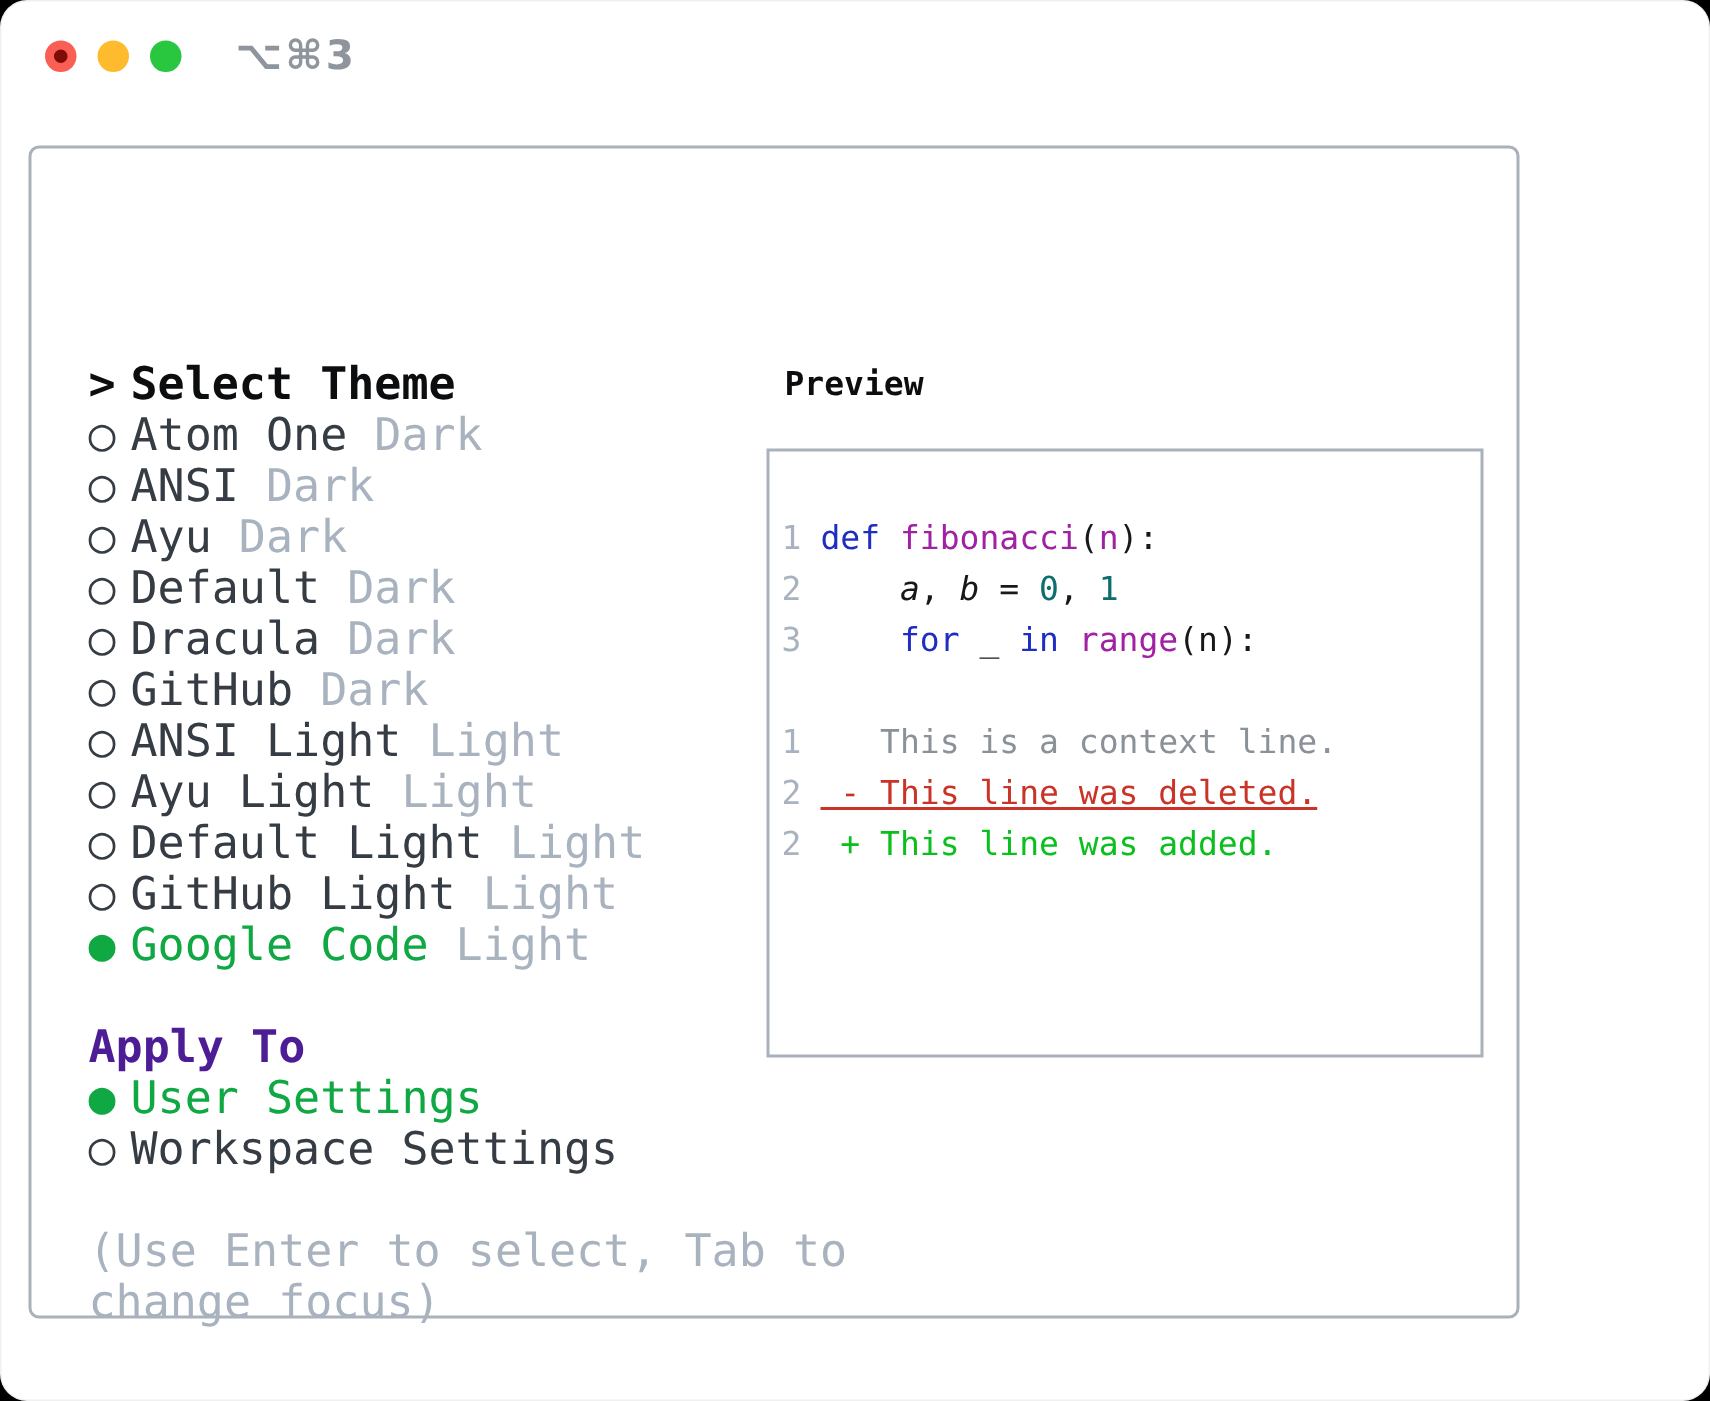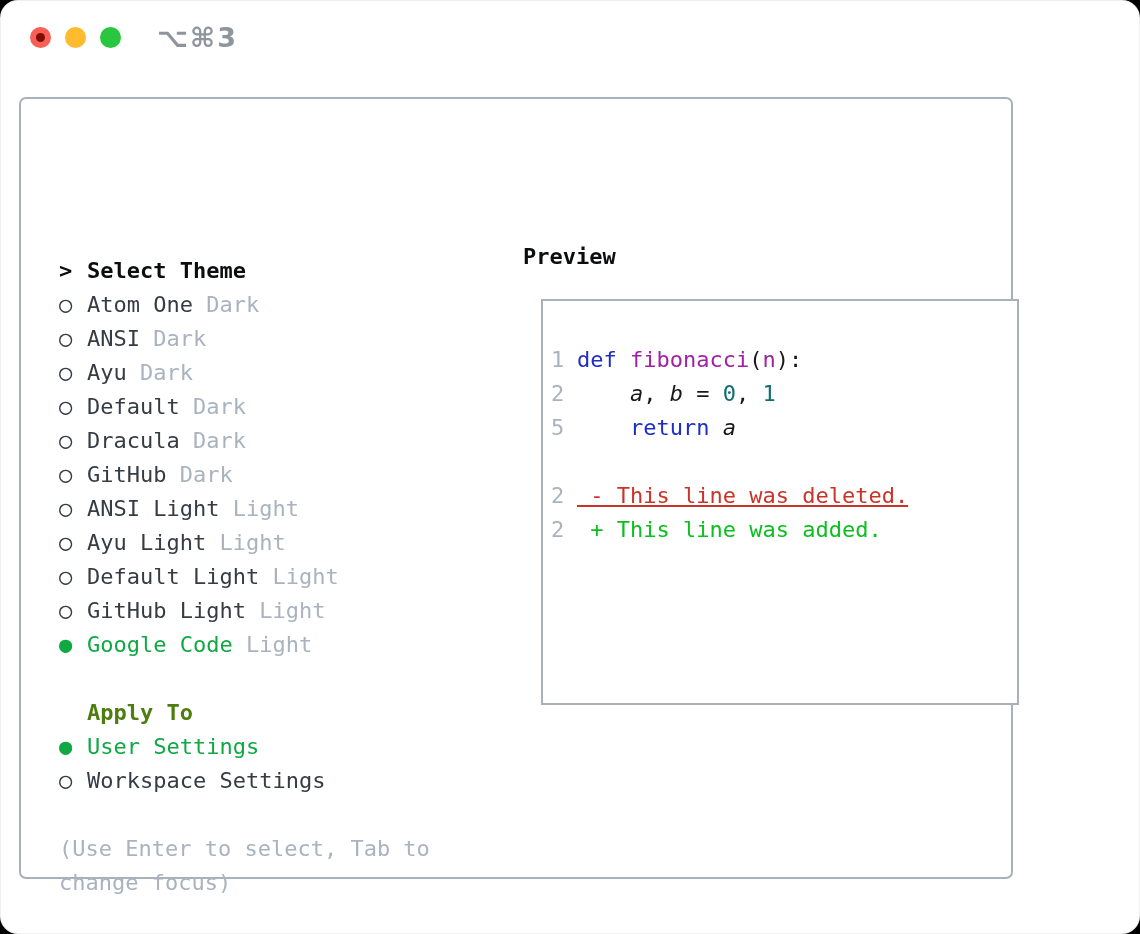--- a/index.html
+++ b/index.html
@@ -32,42 +32,42 @@
     font-weight:700;font-size:27px;color:#8f959c;letter-spacing:2px;
   }
   
   .content-box{
     position:absolute;left:19px;top:97px;width:994px;height:782px;
     border:2px solid #a9b1ba;border-radius:7px;background:#fff;
     box-sizing:border-box;
   }
   
   .left-col{
-    position:absolute;left:38px;top:155px;width:440px;
-    font-size:22px;line-height:34px;color:#363c44;
+    position:absolute;left:38px;top:141px;width:440px;
+    font-size:30px;line-height:34px;color:#363c44;
   }
   .row{height:34px;white-space:pre;}
   .row .marker{display:inline-block;width:28px;}
   .hdr{font-weight:700;color:#0c0d0f;}
   .hdr .marker{font-weight:700;color:#0c0d0f;}
   .radio{color:#363c44;}
   .radio-on{color:#0fa843;}
   .t-name{color:#363c44;}
   .t-name.sel{color:#0fa843;}
   .t-variant{color:#a9b3bf;}
-  .apply-hdr{font-weight:700;color:#4d7c0f;margin-left:28px;}
+  .apply-hdr{font-weight:700;color:#4c1d95;}
   .spacer{height:34px;}
   .hint{color:#a9b3bf;}
   
   .preview-hdr{
     position:absolute;left:502px;top:141px;height:34px;
     font-size:22px;line-height:34px;font-weight:700;color:#0c0d0f;white-space:pre;
   }
   .preview-box{
-    position:absolute;left:520px;top:200px;width:478px;height:406px;
+    position:absolute;left:490px;top:200px;width:478px;height:406px;
     border:2px solid #a9b1ba;background:#fff;box-sizing:border-box;
     padding:42px 0 0 8px;overflow:hidden;
   }
   .cline{height:34px;line-height:34px;font-size:22px;white-space:pre;}
   .lnum{display:inline-block;width:26px;color:#a9b3bf;}
   .tk-pl{color:#17181a;}
   .tk-kw{color:#1f2ec2;}
   .tk-fn{color:#a022a4;}
   .tk-lit{color:#0e6e6e;}
   .tk-var{color:#17181a;font-style:italic;}
@@ -114,23 +114,24 @@
       <div class="row hint">(Use Enter to select, Tab to</div>
       <div class="row hint">change focus)</div>
     </div>
 
     <div class="preview-hdr">Preview</div>
 
     <div class="preview-box">
       <div id="code-lines">
           <div class="cline"><span class="lnum">1</span><span class="tk-kw">def</span><span class="tk-pl"> </span><span class="tk-fn">fibonacci</span><span class="tk-pl">(</span><span class="tk-fn">n</span><span class="tk-pl">):</span></div>
           <div class="cline"><span class="lnum">2</span><span class="tk-pl">    </span><span class="tk-var">a</span><span class="tk-pl">, </span><span class="tk-var">b</span><span class="tk-pl"> = </span><span class="tk-lit">0</span><span class="tk-pl">, </span><span class="tk-lit">1</span></div>
-          <div class="cline"><span class="lnum">5</span><span class="tk-pl">    </span><span class="tk-kw">return</span><span class="tk-pl"> </span><span class="tk-var">a</span></div>
+          <div class="cline"><span class="lnum">3</span><span class="tk-pl">    </span><span class="tk-kw">for</span><span class="tk-pl"> _ </span><span class="tk-kw">in</span><span class="tk-pl"> </span><span class="tk-fn">range</span><span class="tk-pl">(n):</span></div>
         </div>
       <div class="cline"> </div>
       <div id="diff-lines">
+          <div class="cline"><span class="lnum">1</span><span class="d-context">   This is a context line.</span></div>
           <div class="cline"><span class="lnum">2</span><span class="d-deleted"> - This line was deleted.</span></div>
           <div class="cline"><span class="lnum">2</span><span class="d-added"> + This line was added.</span></div>
         </div>
     </div>
 
   </div>
 </div>
 
 </body></html>

